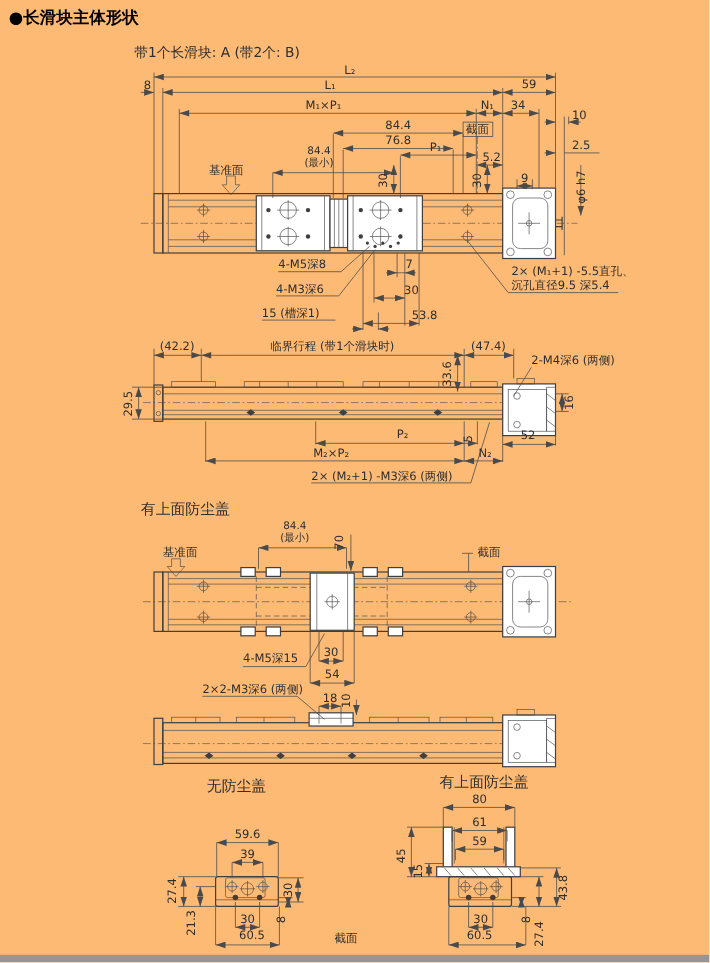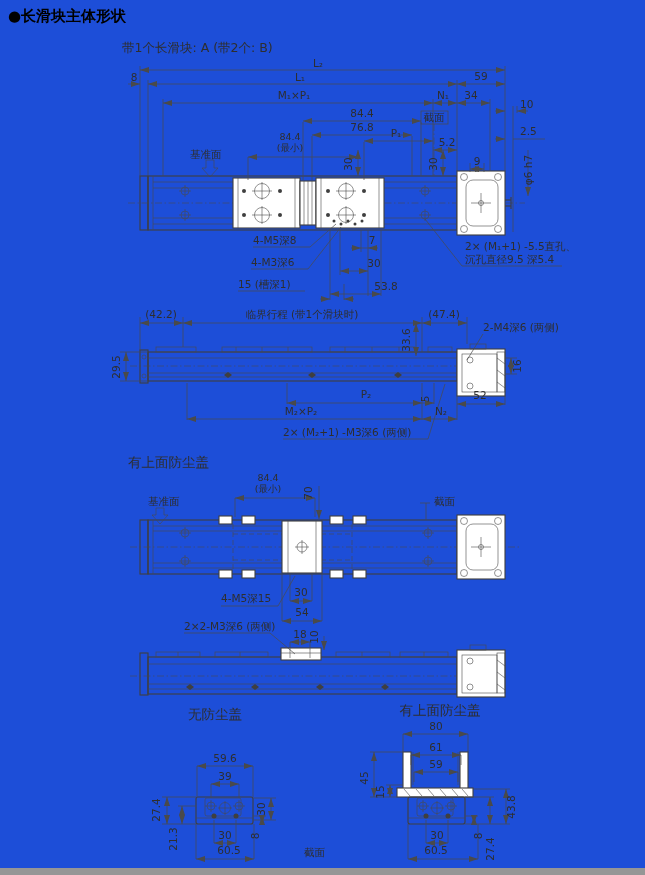--- a/index.html
+++ b/index.html
@@ -1,16 +1,16 @@
 <!DOCTYPE html>
 <html><head>
 <meta charset="utf-8">
 <style>
   html,body{margin:0;padding:0;background:#ffffff;}
-  .page{position:relative;width:645px;height:875px;background:#1d4ed8;overflow:hidden;
+  .page{position:relative;width:645px;height:875px;background:#fdba74;overflow:hidden;
         font-family:"DejaVu Sans",sans-serif;}
   svg{display:block;}
   
   .b  {stroke:#3f3f3f;stroke-width:1.1;fill:none;}           
   .bw {stroke:#3f3f3f;stroke-width:1.1;fill:#ffffff;}        
   .t  {stroke:#4a4a4a;stroke-width:0.6;fill:none;}           
   .d  {stroke:#4a4a4a;stroke-width:0.7;fill:none;}           
   .cl {stroke:#4a4a4a;stroke-width:0.55;fill:none;stroke-dasharray:7 2.5 1.5 2.5;}
   .hf {fill:#3f3f3f;stroke:none;}
   text{font-family:"DejaVu Sans",sans-serif;font-size:10.5px;fill:#2e2e2e;}

